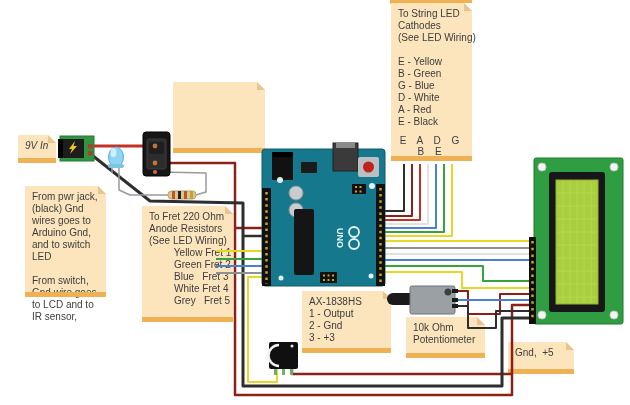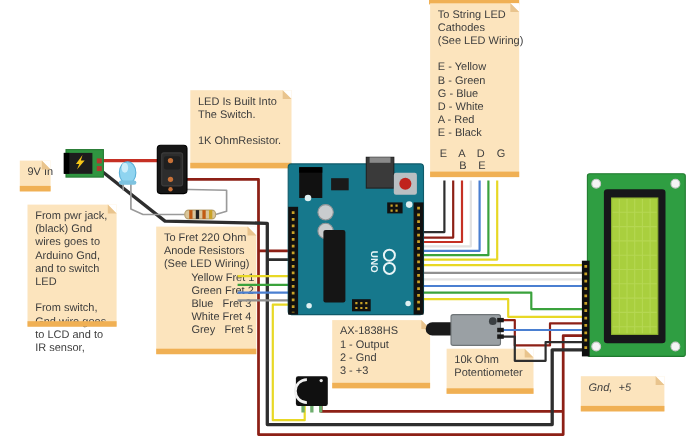--- a/index.html
+++ b/index.html
@@ -31,30 +31,26 @@
   .cropped-bar { position:absolute; background:#f0b054; z-index:1; }
   svg.layer { position:absolute; left:0; top:0; z-index:2; pointer-events:none; }
 </style>
 </head>
 <body>
 
 <div class="stage">
 
   <div class="cropped-bar" style="left:390px; top:0; width:82px; height:4px;"></div>
 
-  <div class="note" style="left:18px; top:146px; width:28px; height:28px;">
+  <div class="note" style="left:18px; top:135px; width:38px; height:28px;font-style:italic;">
     <div class="txt">9V In</div>
     <div class="bar"></div>
   </div>
 
   <div class="note" style="left:173px; top:82px; width:92px; height:71px;">
-    <div class="txt">LED Is Built Into
-The Switch.
-
-1K OhmResistor.</div>
     <div class="bar"></div>
   </div>
 
   <div class="note" style="left:391px; top:3px; width:81px; height:158px;">
     <div class="txt">To String LED
 Cathodes
 (See LED Wiring)
 
 E - Yellow
 B - Green
@@ -100,21 +96,21 @@
 3 - +3</div>
     <div class="bar"></div>
   </div>
 
   <div class="note" style="left:385px; top:317px; width:79px; height:41px;margin-left:21px;">
     <div class="txt">10k Ohm
 Potentiometer</div>
     <div class="bar"></div>
   </div>
 
-  <div class="note" style="left:528px; top:342px; width:76px; height:32px;font-style:italic;">
+  <div class="note" style="left:508px; top:342px; width:66px; height:32px;">
     <div class="txt">Gnd,  +5</div>
     <div class="bar"></div>
   </div>
 
   <svg class="layer" width="630" height="405" viewBox="0 0 630 405">
 
     <g fill="none" stroke-linejoin="round">
       <polyline points="90,146 151,146" stroke="#c53024" stroke-width="3"></polyline>
       <polyline points="157,163 235,163 235,395 512,395 512,305 531,305" stroke="#8d2016" stroke-width="2.5"></polyline>
       <polyline points="235,228 266,228" stroke="#8d2016" stroke-width="2.5"></polyline>

